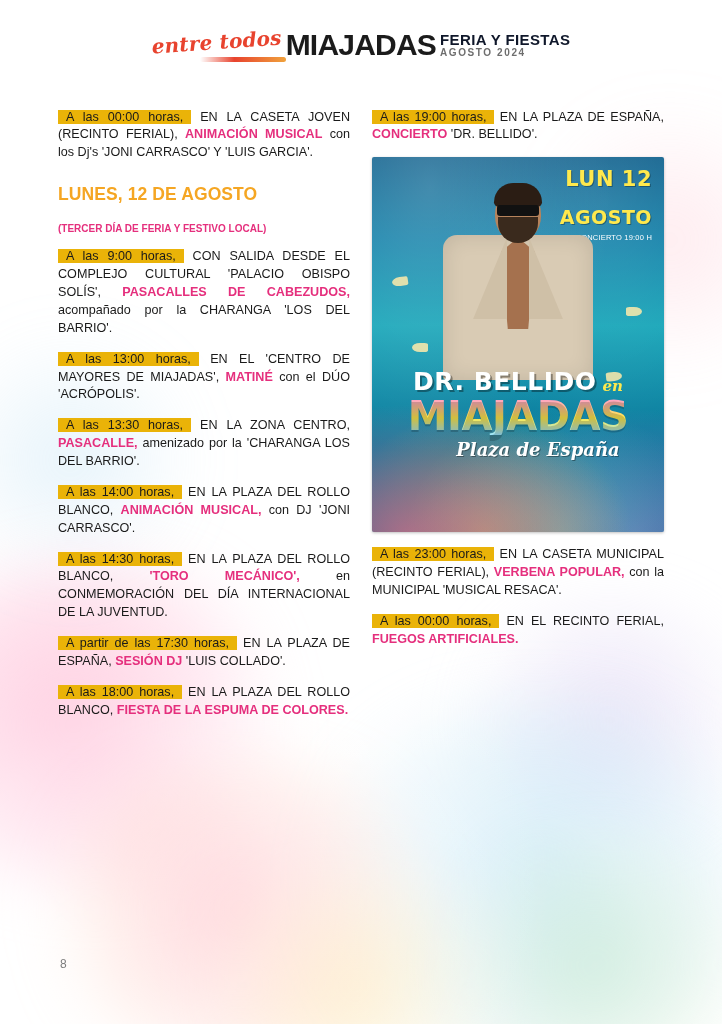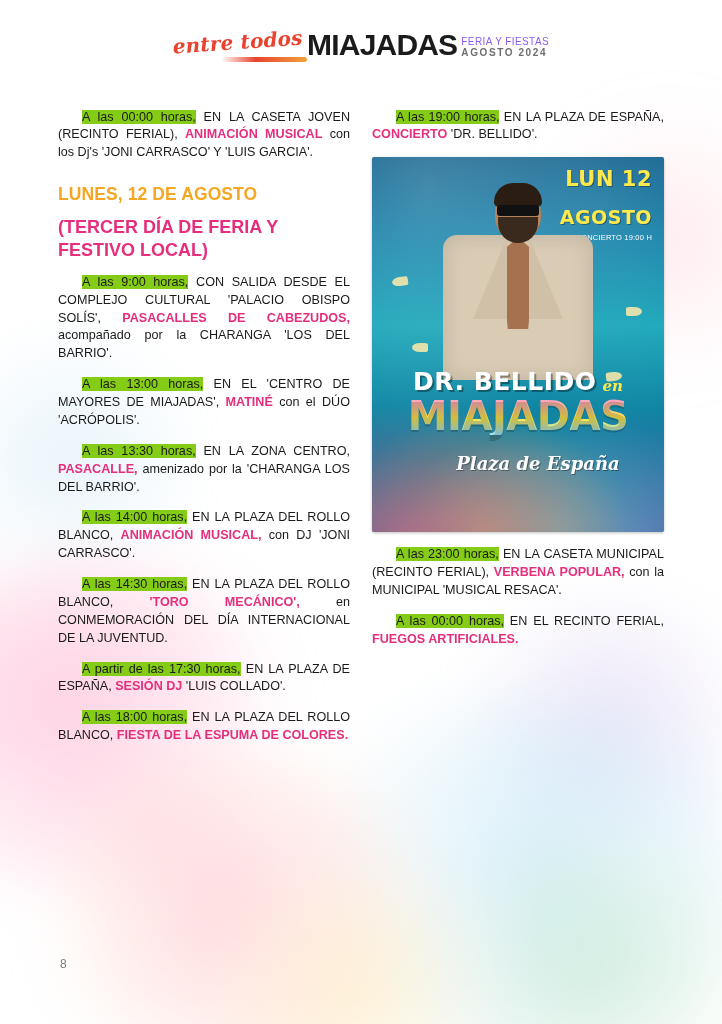--- a/index.html
+++ b/index.html
@@ -96,23 +96,23 @@
     border-radius: 3px;
   }
   .logo-right {
     display: flex;
     flex-direction: column;
     justify-content: flex-end;
     line-height: 1.05;
     padding-bottom: 2px;
   }
   .logo-feria {
-    font-size: 10px;
-    font-weight: normal;
-    color: #8b5cf6;
+    font-size: 15px;
+    font-weight: bold;
+    color: #0f172a;
     letter-spacing: 0.4px;
   }
   .logo-agosto {
     font-size: 10px;
     font-weight: bold;
     color: #6e6e6e;
     letter-spacing: 1.6px;
   }
 
   
@@ -132,24 +132,23 @@
     font-size: 12.6px;
     line-height: 1.42;
     color: #1a1a1a;
     margin-bottom: 13px;
     text-align: justify;
     text-justify: inter-word;
   }
   .para:last-child { margin-bottom: 0; }
 
   .hl {
-    background: #84cc16;
-    padding: 0 0;
+    background: #eab308;
+    padding: 0 8px;
     box-decoration-break: clone;
-    margin-left: 24px;
     -webkit-box-decoration-break: clone;
   }
   .pink {
     color: #e52f7d;
     font-weight: bold;
   }
   .bold { font-weight: normal; }
 
   .daytitle {
     margin-top: 22px;
@@ -157,25 +156,25 @@
   }
   .daytitle .d1 {
     display: block;
     font-size: 17.5px;
     font-weight: bold;
     color: #f5a623;
     letter-spacing: 0.1px;
   }
   .daytitle .d2 {
     display: block;
-    font-size: 18px;
+    font-size: 10px;
     font-weight: bold;
     color: #e52f7d;
     line-height: 1.25;
-    margin-top: 11px;
+    margin-top: 18px;
   }
 
   
   .poster {
     margin: 12px 0 14px 0;
     width: 292px;
     height: 375px;
     border-radius: 2px;
     position: relative;
     overflow: hidden;
@@ -322,21 +321,21 @@
     background-clip: text;
     color: transparent;
     text-shadow: 0 2px 0 rgba(0,0,0,0.18);
   }
   .pt-plaza {
     font-family: "DejaVu Serif", serif;
     font-weight: bold;
     font-style: italic;
     font-size: 18px;
     color: #ffffff;
-    margin-top: 18px;
+    margin-top: 4px;
     text-shadow: 1px 1px 0 rgba(0,0,0,0.35);
     padding-left: 40px;
   }
   .pt-dj {
     margin-top: 10px;
     display: flex;
     align-items: center;
     justify-content: center;
     gap: 7px;
   }

